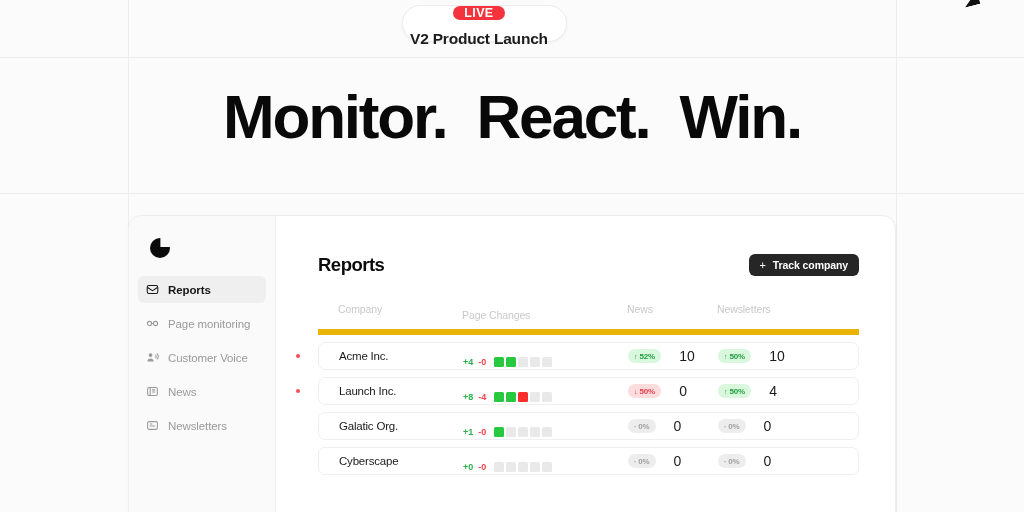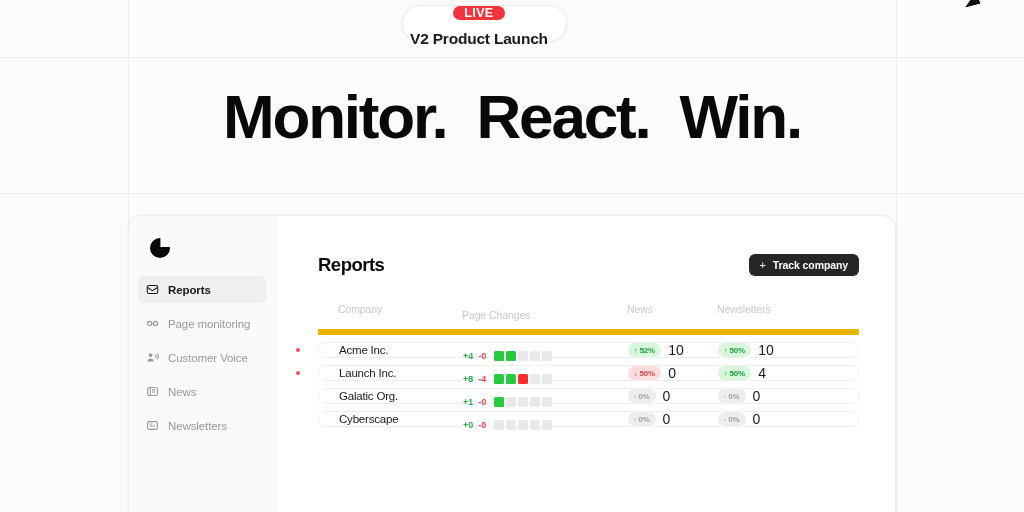--- a/index.html
+++ b/index.html
@@ -114,34 +114,34 @@
   .col-news        { width: 90px;  flex: 0 0 90px;  }
   .col-newsletters { width: 110px; flex: 0 0 110px; }
 
   .row-wrap { position: relative; margin-top: 7px; }
   .row-dot {
     position: absolute; left: -22px; top: 50%; margin-top: -2px;
     width: 4px; height: 4px; background: #fc4b54; border-radius: 50%;
   }
   .row {
     display: flex; align-items: center;
-    height: 16px; padding-left: 20px;
+    height: 28px; padding-left: 20px;
     background: #fff; border: 1px solid #efefef; border-radius: 7px;
   }
   .cell-name { font-size: 11.5px; color: #1a1a1a; letter-spacing: -0.2px; }
 
   .changes { display: flex; align-items: center; gap: 5px; }
   .delta-up   { font-size: 9px; color: #2bb14a; font-weight: bold; }
   .delta-down { font-size: 9px; color: #f0454f; font-weight: bold; }
   .segbar { display: flex; gap: 2px; margin-left: 3px; }
   .seg { width: 10px; height: 10px; border-radius: 1.5px; background: #e9e9e9; }
   .seg.green { background: #27c93f; }
   .seg.red   { background: #fb2d2d; }
 
-  .metric { display: flex; align-items: center; gap: 7px; }
+  .metric { display: flex; align-items: center; gap: 18px; }
   .pct {
     display: inline-flex; align-items: center; gap: 2px;
     font-size: 8px; font-weight: bold; letter-spacing: -0.1px;
     height: 14px; padding: 0 6px; border-radius: 7px;
   }
   .pct.up   { background: #d8f7dd; color: #1f9c3c; }
   .pct.down { background: #fcdcdd; color: #e0414b; }
   .pct.flat { background: #ededed; color: #9e9e9e; }
   .arrow { font-size: 7px; line-height: 1; }
   .metric-val { font-size: 14px; color: #1a1a1a; }

